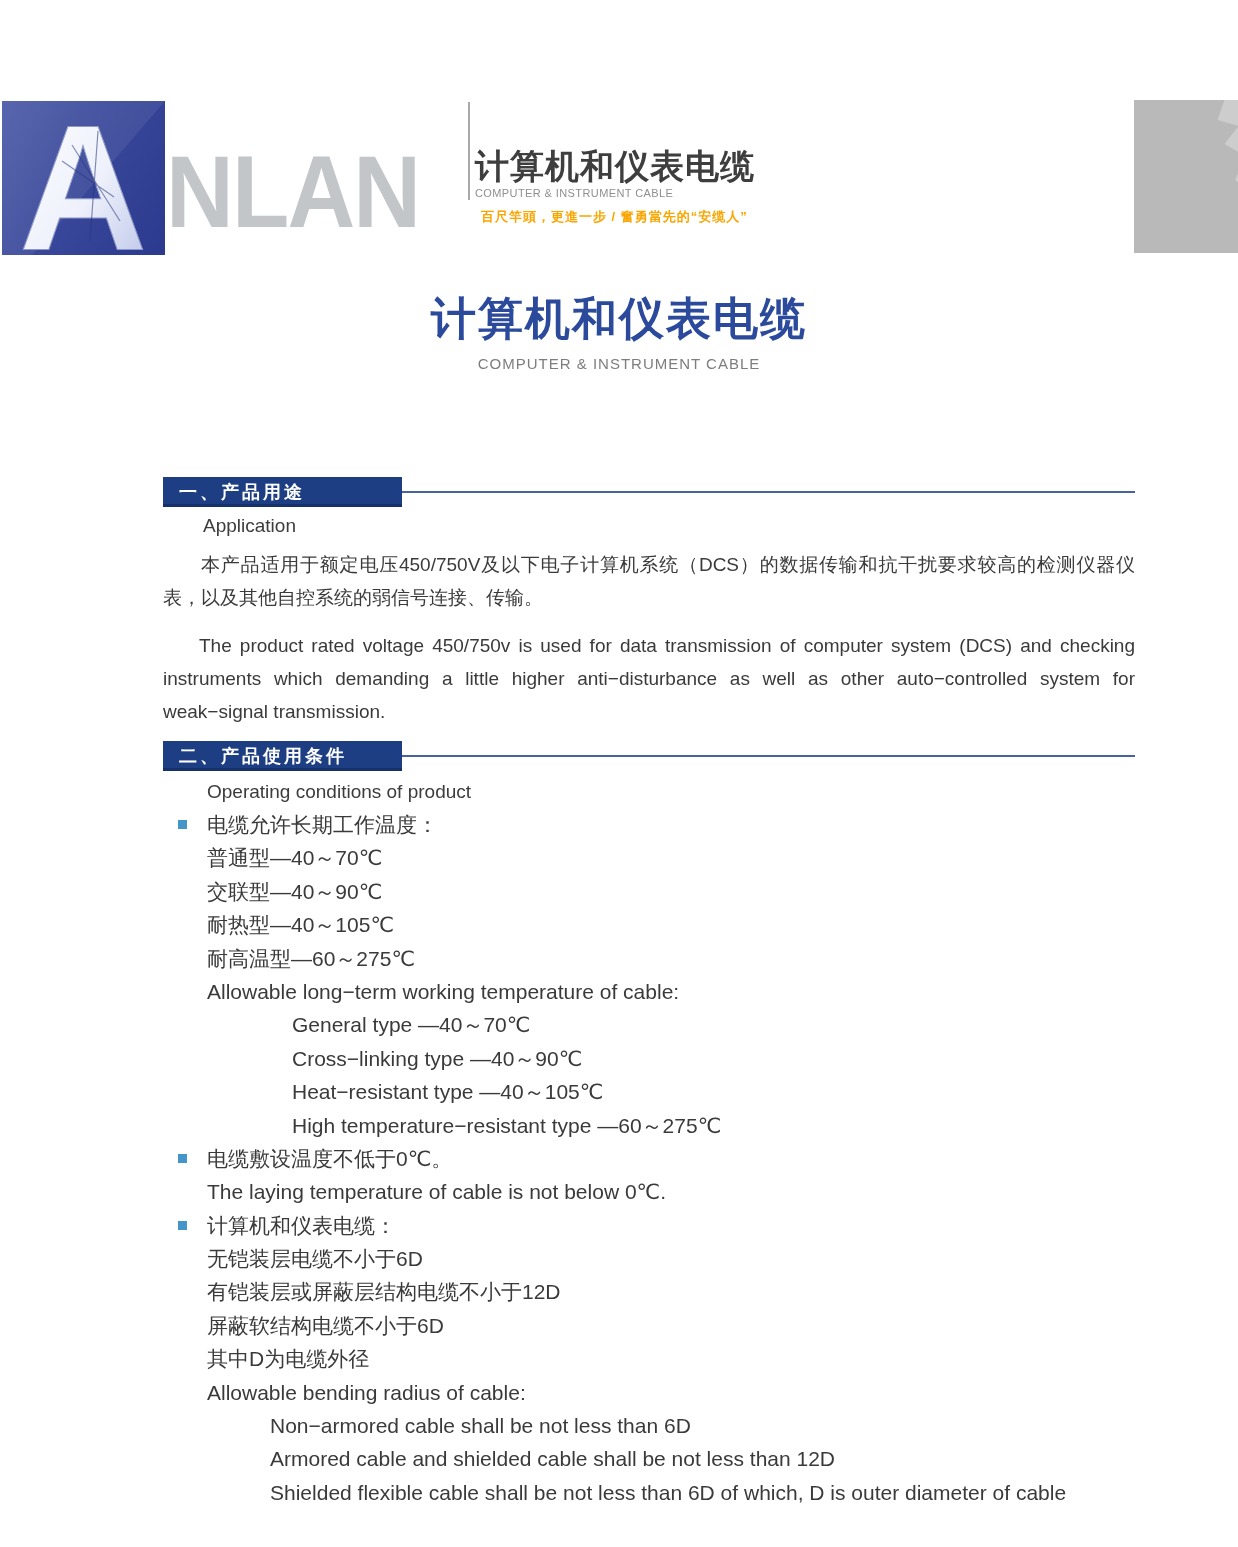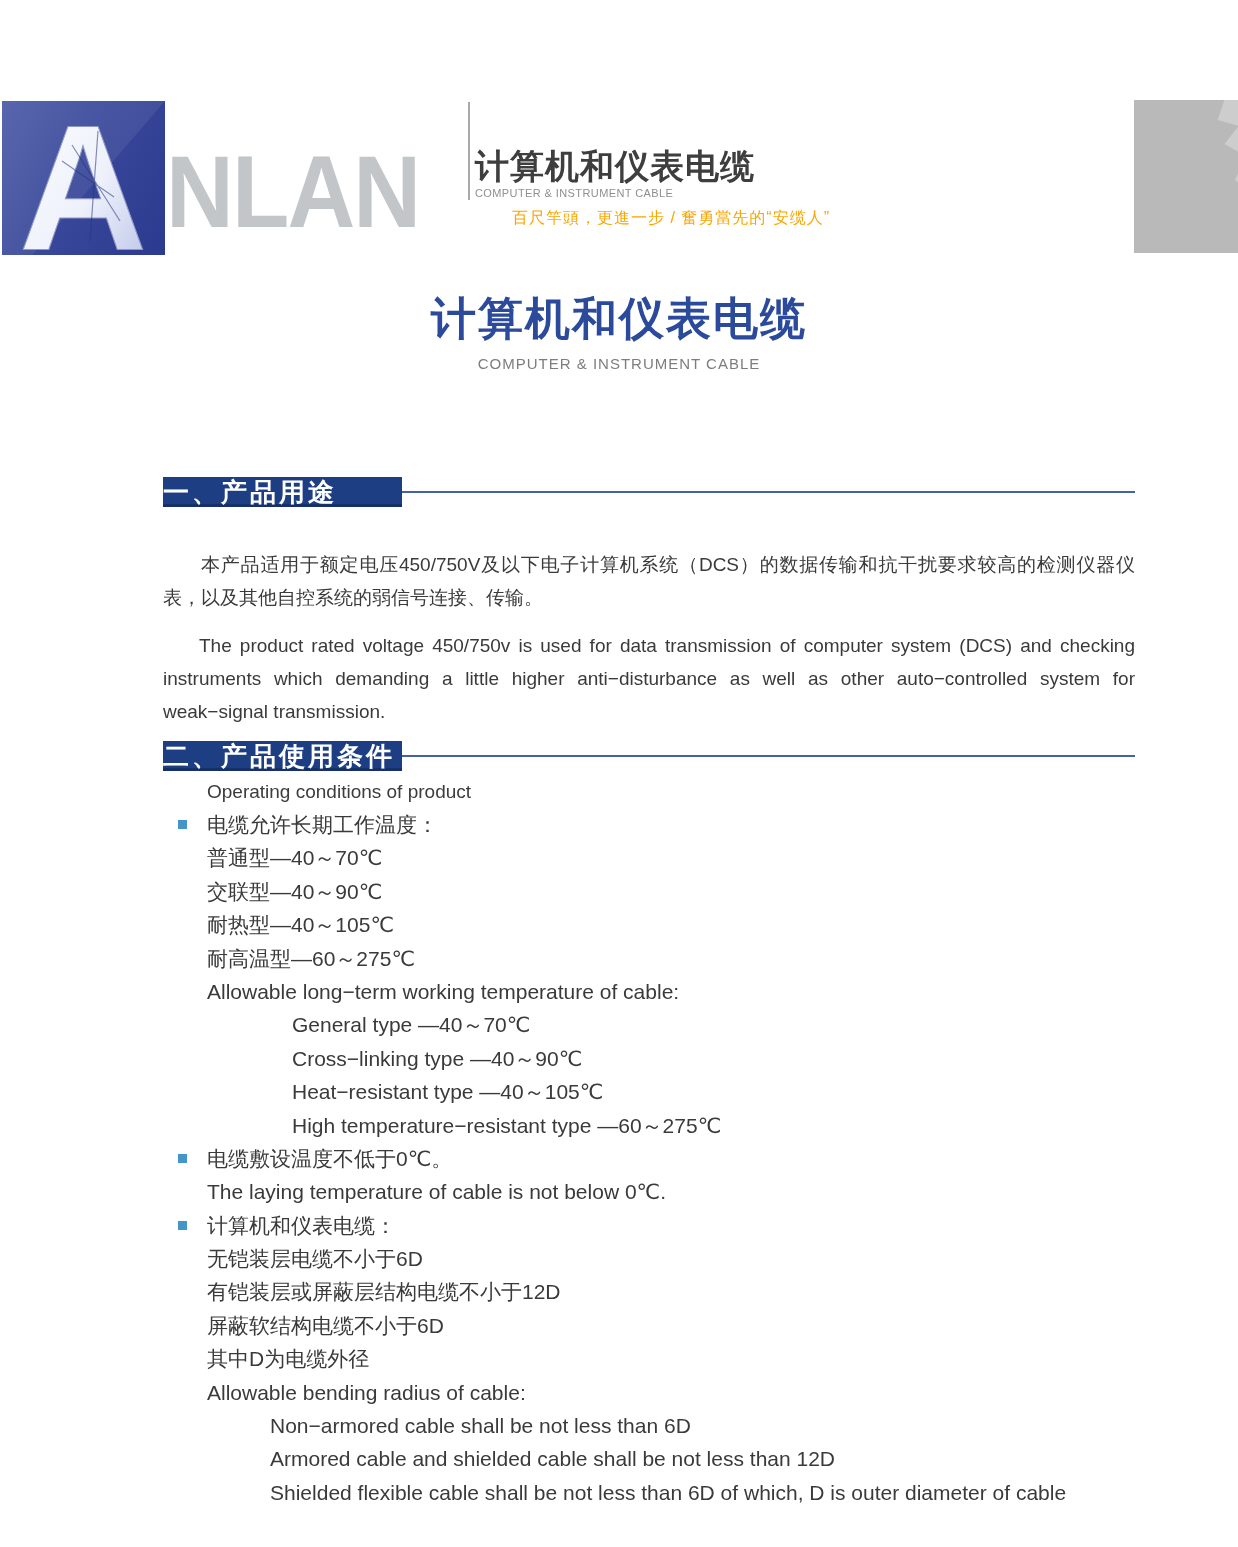--- a/index.html
+++ b/index.html
@@ -12,36 +12,36 @@
   .logo-a-box { position:absolute; left:2px; top:1px; width:163px; height:154px;
     background:linear-gradient(118deg,#4c5ba8 0%,#3a499b 42%,#2b3a8e 100%); overflow:hidden; }
   .logo-a-box svg { display:block; }
   .logo-rest { position:absolute; left:166px; top:28px; width:295px; height:128px;
     font-size:102px; font-weight:bold; color:#c3c6c9; letter-spacing:-2px;
     transform:scaleX(0.92); transform-origin:left; line-height:128px; }
   .brand-divider { position:absolute; left:468px; top:2px; width:2px; height:98px; background:#a9a9a9; }
   .brand-zh { position:absolute; left:475px; top:48px; font-size:34px; font-weight:bold;
     color:#3e3e3e; letter-spacing:1px; line-height:36px; }
   .brand-en { position:absolute; left:475px; top:87px; font-size:11px; color:#8f8f8f; letter-spacing:0.4px; }
-  .brand-tagline { position:absolute; left:481px; top:108px; font-size:16px; font-weight:normal;
-    color:#f9a600; letter-spacing:1px;margin-left:31px; }
+  .brand-tagline { position:absolute; left:481px; top:108px; font-size:13px; font-weight:bold;
+    color:#f9a600; letter-spacing:1px; }
   .photo-block { position:absolute; right:0; top:0; width:104px; height:153px; background:#b9b9b9; overflow:hidden; }
   .photo-block .leaf { position:absolute; right:-18px; top:-10px; width:70px; height:120px; background:#cdcdcd;
     clip-path:polygon(60% 0,100% 0,100% 90%,70% 75%,85% 55%,55% 45%,75% 30%,45% 25%); }
 
   
   .doc-title { position:absolute; left:0; top:293px; width:1238px; text-align:center; }
   .doc-title h1 { font-size:45px; font-weight:bold; color:#2b4a9b; letter-spacing:2px; line-height:52px; }
   .doc-title .sub { margin-top:10px; font-size:15px; color:#7d7d7d; letter-spacing:1px; }
 
   
   .sec-head { position:absolute; left:163px; width:972px; height:33px; }
   .sec-bar { position:absolute; left:0; top:0; width:239px; height:30px; background:#1d3e82;
-    border-bottom:3px solid #16306b; color:#ffffff; font-size:26px; font-weight:bold;
-    letter-spacing:3px; line-height:30px; padding-left:0; }
+    border-bottom:3px solid #16306b; color:#ffffff; font-size:18px; font-weight:bold;
+    letter-spacing:3px; line-height:30px; padding-left:16px; }
   .sec-line { position:absolute; left:239px; right:0; top:14px; height:2px; background:#44639f; }
   .sec-sub { position:absolute; left:163px; width:972px; font-size:19px; color:#3c3c3c; }
 
   
   .para { position:absolute; left:163px; width:972px; font-size:19px; line-height:33px;
     color:#3a3a3a; text-align:justify; }
   .para.zh { text-indent:38px; }
   .para.en { text-indent:36px; }
 
   
@@ -84,20 +84,21 @@
 
   <section class="doc-title">
     <h1>计算机和仪表电缆</h1>
     <div class="sub">COMPUTER &amp; INSTRUMENT CABLE</div>
   </section>
 
   <div class="sec-head" style="top:477px">
     <div class="sec-bar">一、产品用途</div>
     <div class="sec-line"></div>
   </div>
+  <div class="sec-sub" style="top:515px; padding-left:40px;">Application</div>
 
   <p class="para zh" style="top:548px">本产品适用于额定电压450/750V及以下电子计算机系统（DCS）的数据传输和抗干扰要求较高的检测仪器仪表，以及其他自控系统的弱信号连接、传输。</p>
   <p class="para en" style="top:629px">The product rated voltage 450/750v is used for data transmission of computer system (DCS) and checking instruments which demanding a little higher anti−disturbance as well as other auto−controlled system for weak−signal transmission.</p>
 
   <div class="sec-head" style="top:741px">
     <div class="sec-bar">二、产品使用条件</div>
     <div class="sec-line"></div>
   </div>
   <div class="sec-sub" style="top:781px; padding-left:44px;">Operating conditions of product</div>
 

